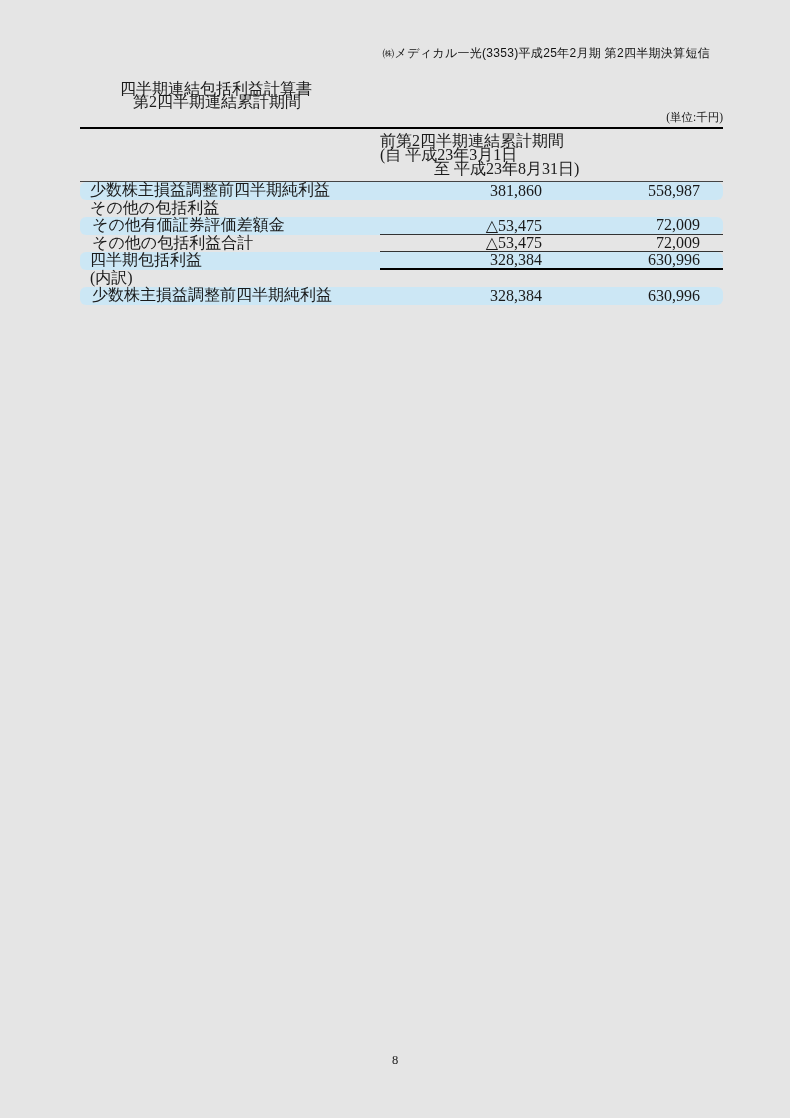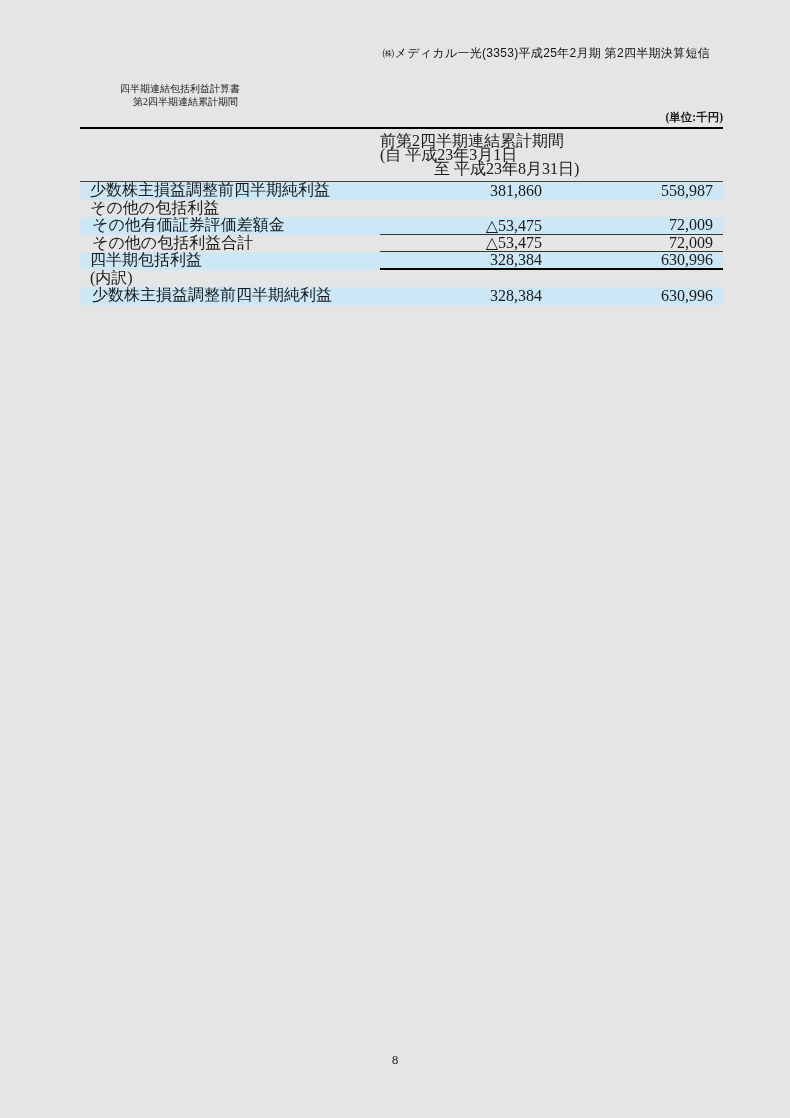--- a/index.html
+++ b/index.html
@@ -23,32 +23,31 @@
     font-family: "Liberation Sans", "DejaVu Sans", sans-serif;
     font-size: 12px;
     letter-spacing: 0.3px;
     white-space: nowrap;
     color: #111;
   }
   .title-block {
     position: absolute;
     left: 120px;
     top: 83px;
-    font-size: 10px;
+    font-size: 16px;
     line-height: 12.5px;
     white-space: nowrap;
   }
   .title-line2 { padding-left: 13px; }
   .unit-label {
     position: absolute;
     top: 110px;
     right: 67px;
     font-size: 11.5px;
     white-space: nowrap;
-    font-weight: bold;
   }
   .fin-table {
     position: absolute;
     left: 80px;
     top: 127px;
     width: 643px;
     border-top: 2.5px solid #000;
     font-size: 16px;
   }
   .thead {
@@ -96,21 +95,21 @@
   .v1 {
     width: 162px;
     text-align: right;
     display: flex;
     align-items: center;
     justify-content: flex-end;
     white-space: nowrap;
   }
   .v2 {
     flex: 1;
-    padding-right: 10px;
+    padding-right: 23px;
     text-align: right;
     display: flex;
     align-items: center;
     justify-content: flex-end;
     white-space: nowrap;
   }
   .page-number {
     position: absolute;
     top: 1053px;
     left: 0;

